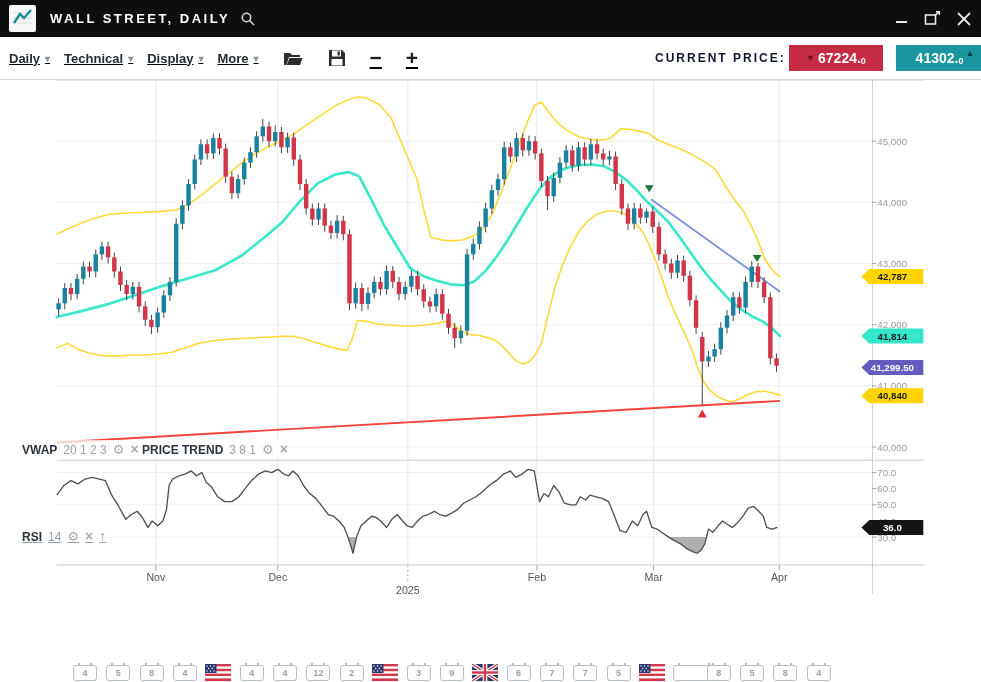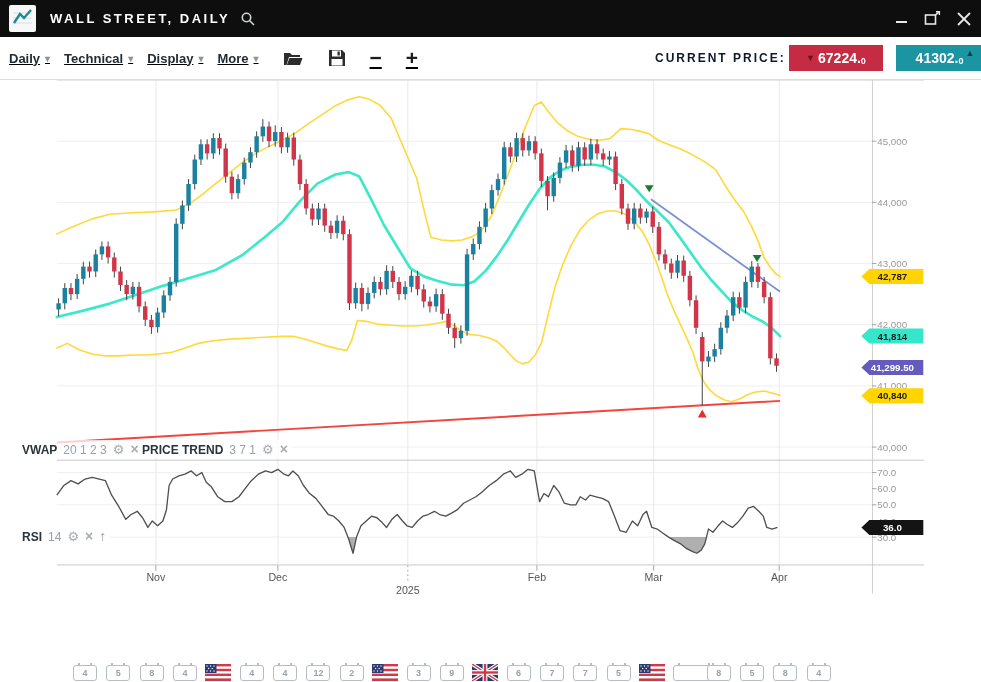--- a/index.html
+++ b/index.html
@@ -32,21 +32,21 @@
   .chart-wrap{position:absolute;left:0;top:80px;width:981px;height:602px;background:#fff;}
   #chart{position:absolute;left:0;top:0;}
   .legend{position:absolute;display:flex;align-items:flex-end;gap:6px;font-size:12px;color:#98a1a8;
           background:rgba(255,255,255,.75);padding:1px 4px;white-space:nowrap;margin-left:12px;}
   .legend b{color:#2a343c;font-weight:bold;}
   .legend .gicon{color:#a8adb1;font-size:13px;cursor:default;}
   .legend .xicon{color:#a8adb1;font-size:14px;font-weight:bold;cursor:default;}
   .legend .upicon{color:#8d9499;font-size:14px;cursor:default;}
   .lg-vwap{left:6px;top:360px;}
   .lg-at{left:126px;top:360px;}
-  .lg-rsi{left:6px;top:447px;}
+  .lg-rsi{left:6px;top:447px;text-decoration:underline;}
   
   #calendar{position:absolute;left:0;top:584px;width:981px;height:19px;}
   .cal{position:absolute;top:1px;width:24px;height:16px;border:1.5px solid #b7bdc4;border-radius:3px;
        color:#9aa2ab;font-size:9px;font-weight:bold;display:flex;align-items:center;justify-content:center;
        background:#fff;box-sizing:border-box;}
   .cal:before{content:"";position:absolute;top:-3px;left:4px;width:2px;height:3px;background:#b7bdc4;}
   .cal:after{content:"";position:absolute;top:-3px;right:4px;width:2px;height:3px;background:#b7bdc4;}
   .flag{position:absolute;top:0;width:26px;height:17px;}
 </style>
 </head>
@@ -472,21 +472,21 @@
     </svg>
 
   <div class="legend lg-vwap">
     <b>VWAP</b>
     <span>20 1 2 3</span>
     <span class="gicon">⚙</span>
     <span class="xicon">×</span>
   </div>
   <div class="legend lg-at">
     <b>PRICE TREND</b>
-    <span>3 7 1</span>
+    <span>3 8 1</span>
     <span class="gicon">⚙</span>
     <span class="xicon">×</span>
   </div>
   <div class="legend lg-rsi">
     <b>RSI</b>
     <span>14</span>
     <span class="gicon">⚙</span>
     <span class="xicon">×</span>
     <span class="upicon">↑</span>
   </div>

